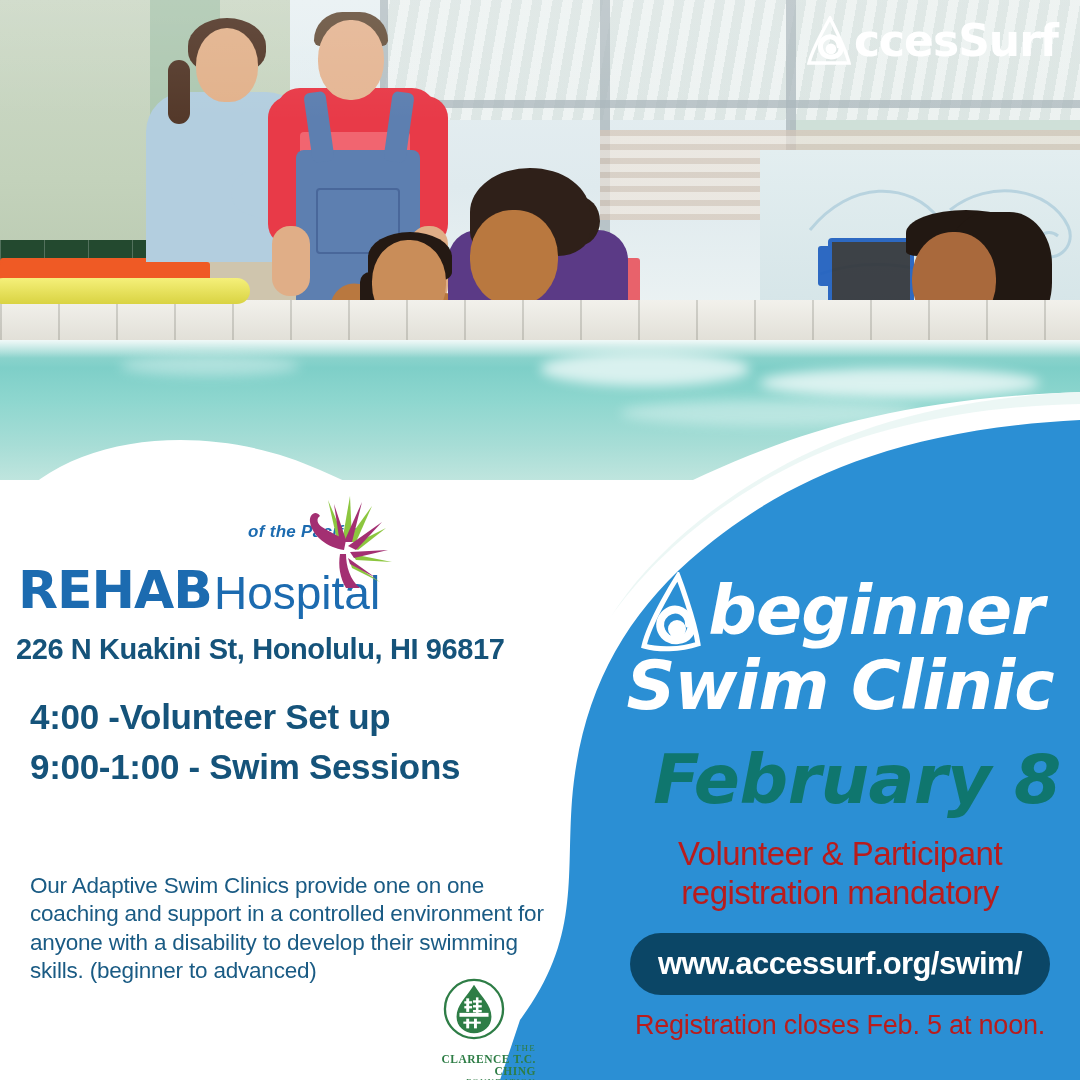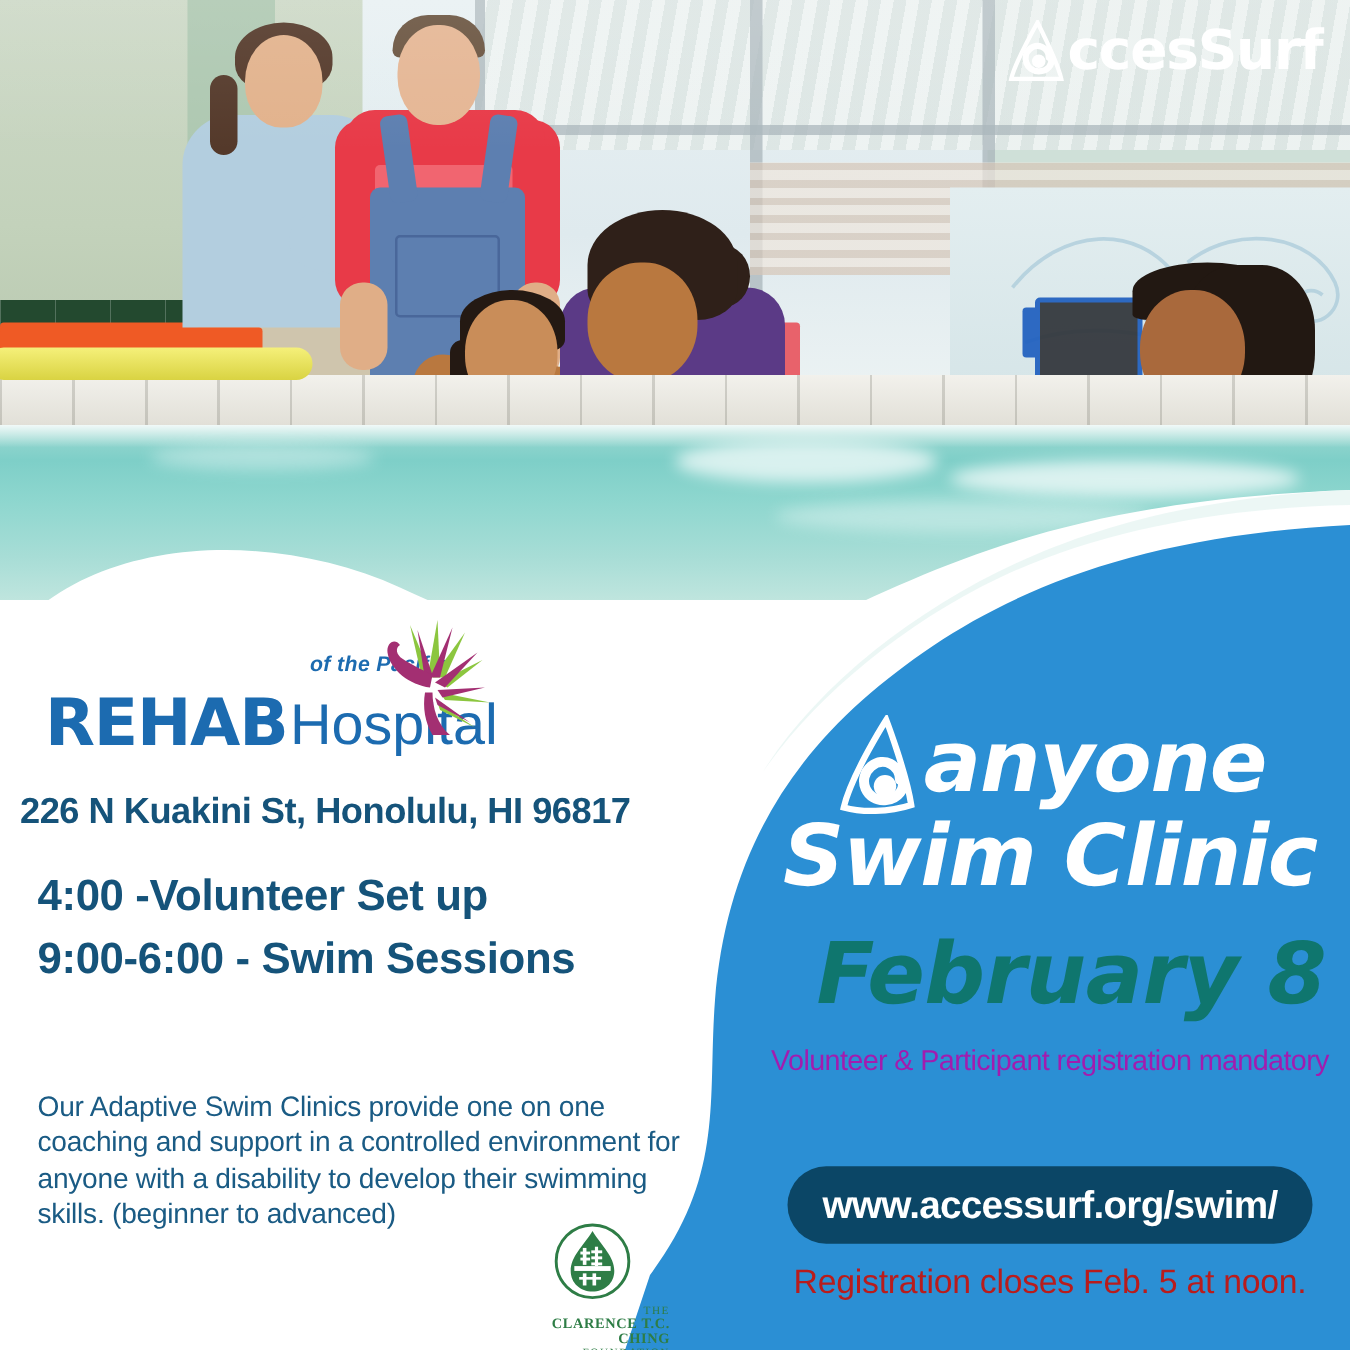--- a/index.html
+++ b/index.html
@@ -179,21 +179,21 @@
   
   .waves { position:absolute; left:0; top:0; width:1080px; height:1080px; z-index:5; pointer-events:none; }
 
   
   .left-col {
     position:absolute; left:0; top:470px; width:600px; height:610px;
     z-index:7;
   }
   .rehab-logo {
     position:absolute; left:18px; top:72px; width:400px; height:74px;
-    display:flex; align-items:center;margin-left:18px;
+    display:flex; align-items:flex-end;
   }
   .rehab-word {
     font-family:"DejaVu Sans", sans-serif;
     font-weight:bold; font-size:52px; color:#1c6bb0; letter-spacing:-1px;
     line-height:1;
   }
   .rehab-hosp {
     font-family:"Liberation Sans", sans-serif;
     font-size:46px; color:#1c6bb0; line-height:1; margin-left:2px;
     font-weight:400;
@@ -261,21 +261,21 @@
     line-height:1; letter-spacing:-1px;
   }
   .title-date {
     position:absolute; left:17px; top:206px; width:480px;
     font-family:"DejaVu Sans", sans-serif;
     font-size:68px; font-weight:bold; font-style:italic; color:#0f766e;
     line-height:1; letter-spacing:-.5px;
   }
   .reg-note {
     position:absolute; left:0; top:295px; width:480px;
-    font-size:23px; color:#a21caf; line-height:1.18; letter-spacing:-.5px;
+    font-size:33px; color:#b91c1c; line-height:1.18; letter-spacing:-.5px;
   }
   .url-pill {
     position:absolute; left:30px; top:393px; width:420px; height:62px;
     background:#0b4666; border-radius:34px;
     display:flex; align-items:center; justify-content:center;
   }
   .url-text {
     font-size:31px; font-weight:bold; color:#fff; letter-spacing:-.6px;
   }
   .closes {
@@ -414,21 +414,21 @@
         <path d="M60,70 L88,90 L62,76 Z"></path>
         <path d="M56,62 C40,60 24,48 22,34 C21,26 28,22 32,28 C28,30 29,36 34,39 C40,43 50,48 58,52 Z"></path>
         <path d="M58,66 C58,78 62,92 72,100 L58,100 C52,90 50,78 52,66 Z"></path>
       </g>
     </svg>
 
     <div class="address">226 N Kuakini St, Honolulu, HI 96817</div>
 
     <div class="sched">
       <div class="sched-line">4:00 -Volunteer Set up</div>
-      <div class="sched-line">9:00-6:00 - Swim Sessions</div>
+      <div class="sched-line">9:00-1:00 - Swim Sessions</div>
     </div>
 
     <div class="blurb">Our Adaptive Swim Clinics provide one on one coaching and support in a controlled environment for anyone with a disability to develop their swimming skills. (beginner to advanced)</div>
 
     <div class="ching">
       <svg class="ching-circle" viewBox="0 0 64 64">
         <circle cx="32" cy="32" r="30" fill="none" stroke="#2e7d46" stroke-width="2.4"></circle>
         <path d="M32,7 C40,20 50,28 50,40 C50,50 42,57 32,57 C22,57 14,50 14,40 C14,28 24,20 32,7 Z" fill="#2e7d46"></path>
         <rect x="17" y="36" width="30" height="4" fill="#ffffff"></rect>
         <g fill="#ffffff">
@@ -451,21 +451,21 @@
   </div>
 
   <div class="right-col">
 
     <div class="title-1">
       <svg class="a-mark" viewBox="0 0 76 82">
         <path d="M42,4 C42,4 14,48 8,74 C22,78 44,78 62,72 C58,46 42,4 42,4 Z" fill="none" stroke="#ffffff" stroke-width="5"></path>
         <path d="M53,52 C53,40 40,33 30,41 C18,51 26,70 42,68 C52,67 57,59 55,52" fill="none" stroke="#ffffff" stroke-width="8" stroke-linecap="round"></path>
         <circle cx="41" cy="57" r="9" fill="#ffffff"></circle>
       </svg>
-      <span class="title-1-text">anyone</span>
+      <span class="title-1-text">beginner</span>
     </div>
 
     <div class="title-2">Swim Clinic</div>
     <div class="title-date">February 8</div>
     <div class="reg-note">Volunteer &amp; Participant registration mandatory</div>
 
     <div class="url-pill">
       <span class="url-text">www.accessurf.org/swim/</span>
     </div>
 

